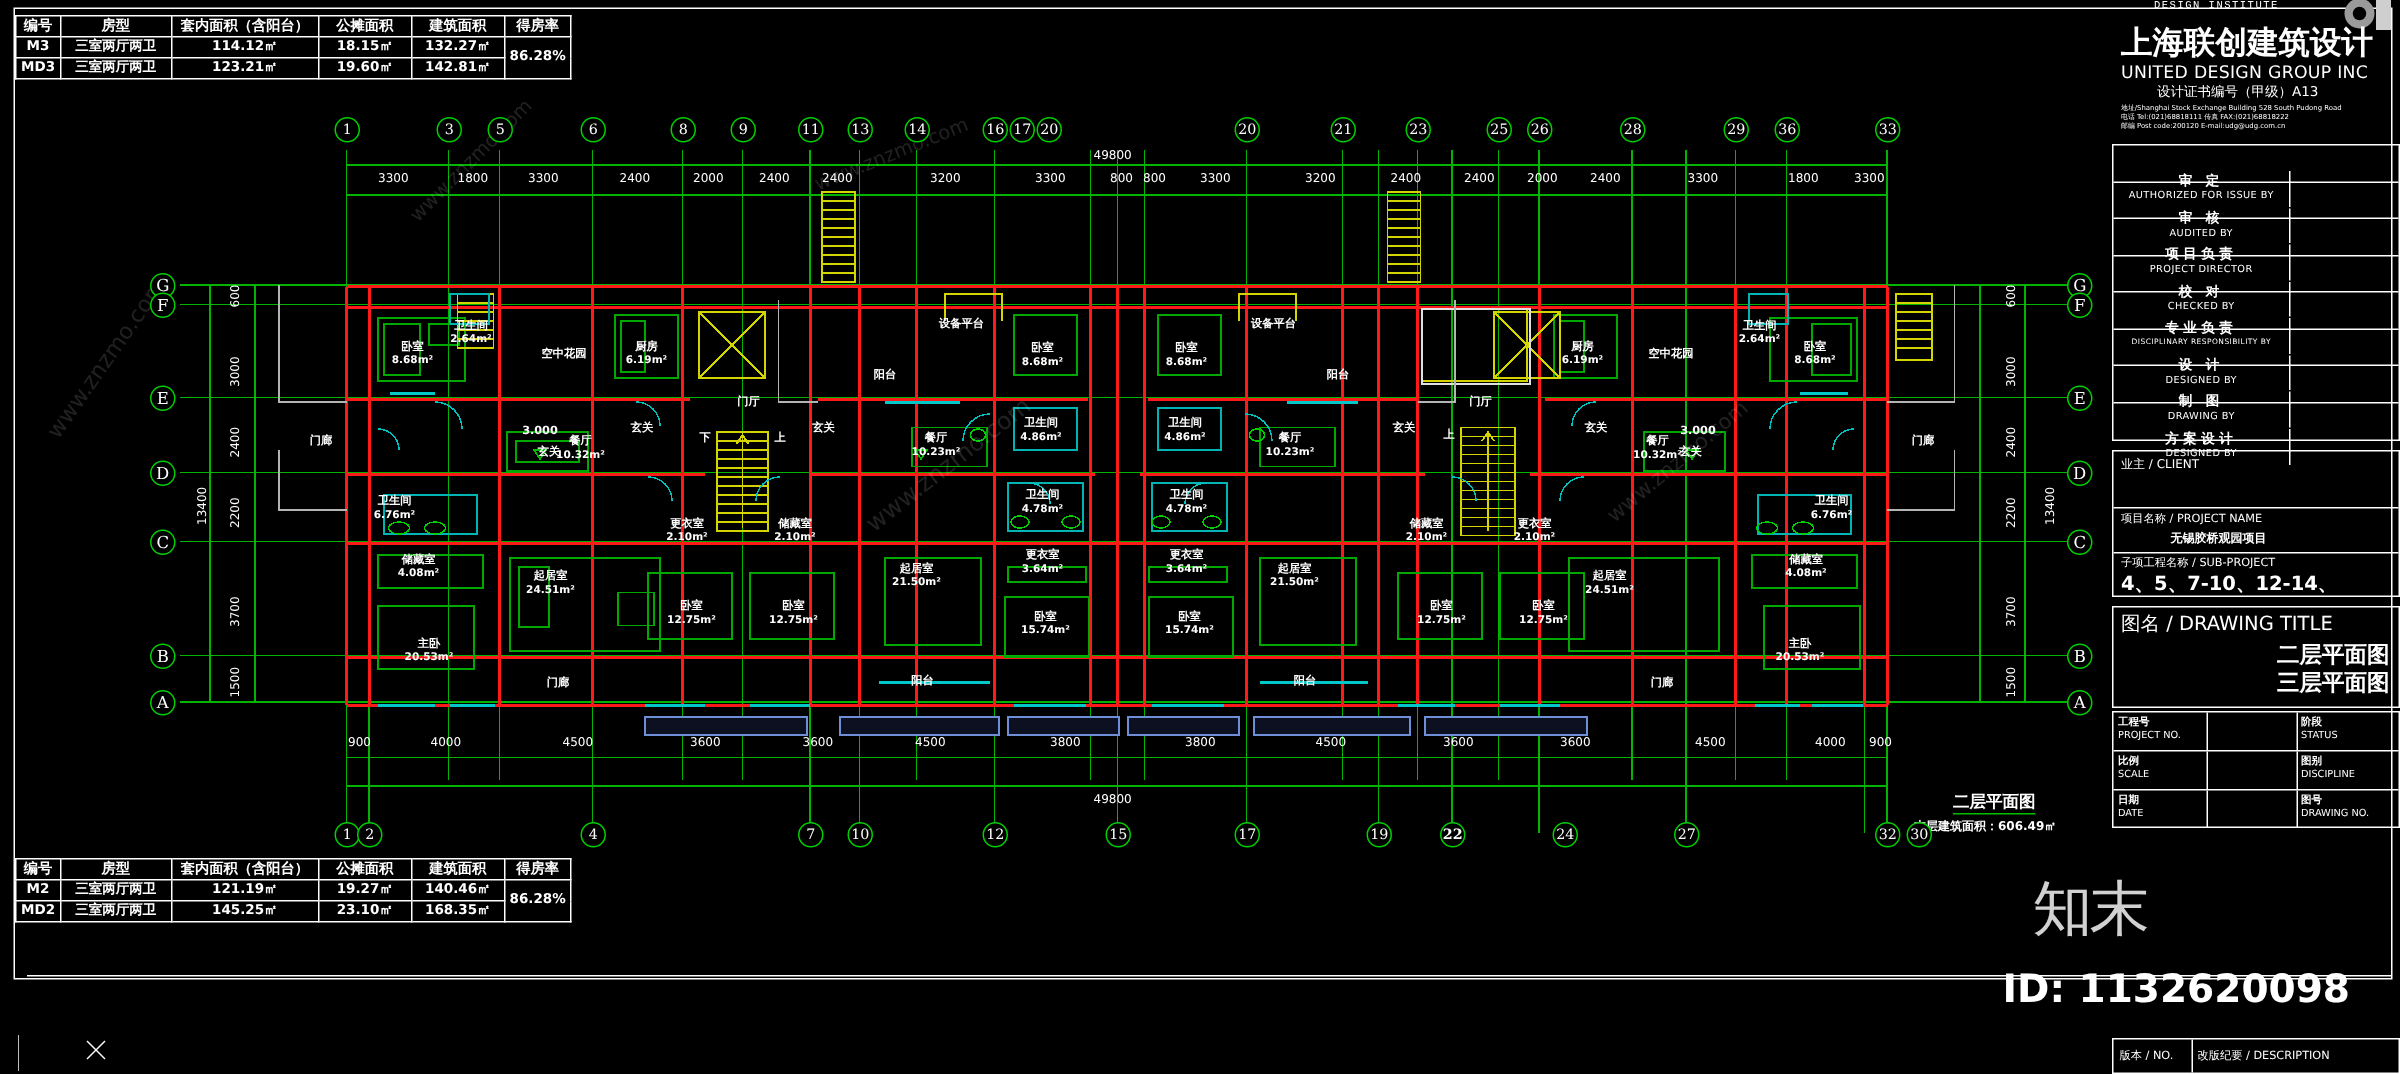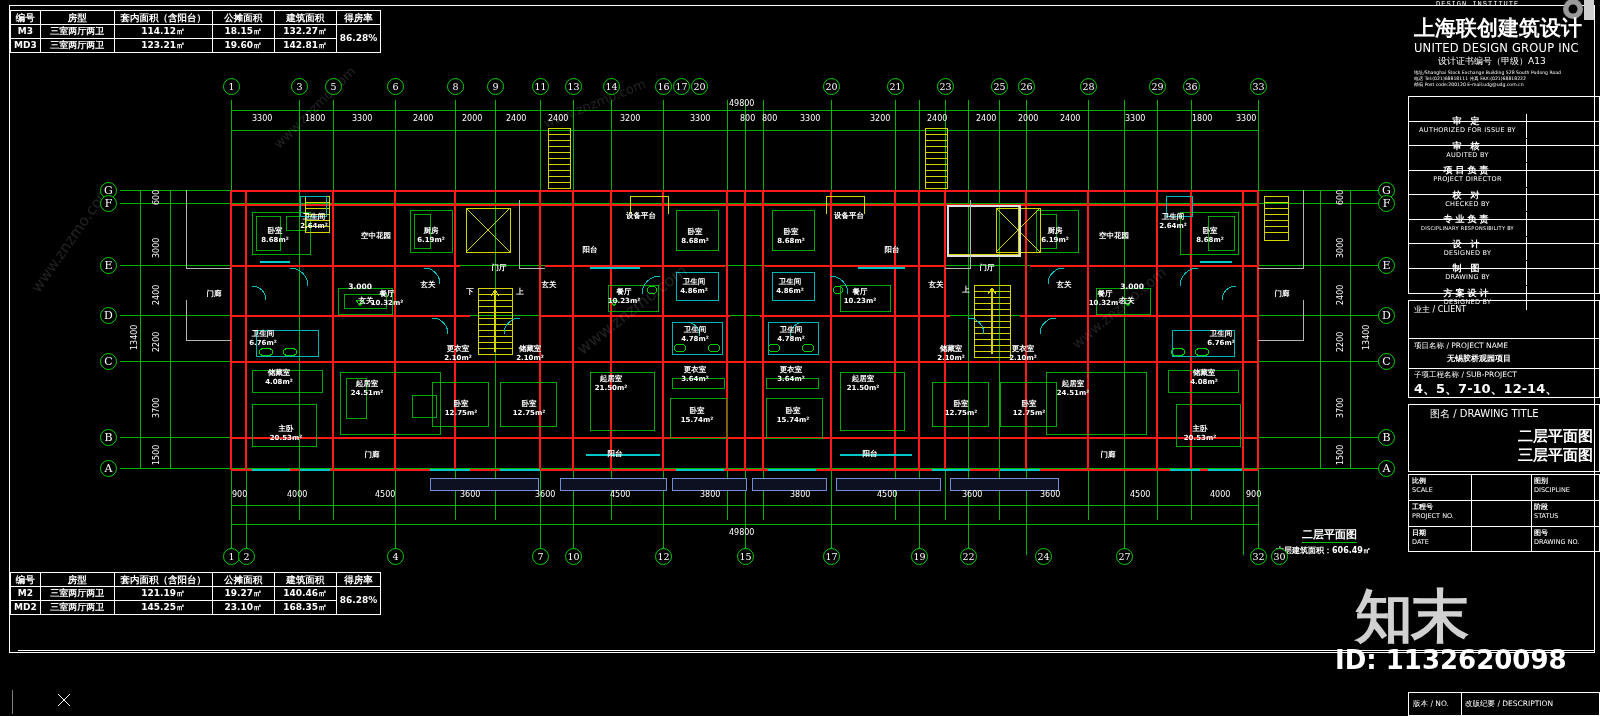--- a/index.html
+++ b/index.html
@@ -108,21 +108,21 @@
               letter-spacing:1px;font-family:Liberation Mono, monospace; }
   #logo-mark{ position:absolute; right:4px; top:-2px; width:34px; height:24px; }
 
   #drawing-title { position:absolute; right:6px; top:22px; text-align:right;
                    font-size:15px; font-weight:bold; line-height:19px; }
 
   
   .wm { position:absolute; color:rgba(255,255,255,.13); pointer-events:none;
         font-size:13px; white-space:nowrap; }
   #wm-zhulong { position:absolute; left:1355px; top:578px;
-        font-size:58px; font-weight:bold; color:rgba(255,255,255,.82);
+        font-size:40px; font-weight:normal; color:rgba(255,255,255,.82);
         letter-spacing:-2px; }
   #wm-id { position:absolute; left:1335px; top:645px; font-size:26px;
         font-weight:bold; color:#ffffff; letter-spacing:0px; }
 
   #plan-title { position:absolute; left:1302px; top:527px; text-align:center;
         color:#ffffff; font-size:11px; font-weight:bold; }
   #plan-title .ul { border-bottom:1.5px solid #00c000; padding-bottom:1px; }
   #plan-area { position:absolute; left:1276px; top:545px; color:#ffffff;
         font-size:8px; font-weight:bold; white-space:nowrap; }
 
@@ -546,21 +546,21 @@
 
   <div class="bub" style="left:223px; top:548px;">1</div>
   <div class="bub" style="left:238px; top:548px;">2</div>
   <div class="bub" style="left:387px; top:548px;">4</div>
   <div class="bub" style="left:532px; top:548px;">7</div>
   <div class="bub" style="left:565px; top:548px;">10</div>
   <div class="bub" style="left:655px; top:548px;">12</div>
   <div class="bub" style="left:737px; top:548px;">15</div>
   <div class="bub" style="left:823px; top:548px;">17</div>
   <div class="bub" style="left:911px; top:548px;">19</div>
-  <div class="bub" style="left:960px; top:548px;">22</div>
+  <div class="bub" style="left:960px; top:548px;font-weight:bold;">22</div>
   <div class="bub" style="left:1035px; top:548px;">24</div>
   <div class="bub" style="left:1116px; top:548px;">27</div>
   <div class="bub" style="left:1235px; top:548px;margin-left:36px;">30</div>
   <div class="bub" style="left:1250px; top:548px;">32</div>
 
   <div class="bub letter" style="left:100px; top:182px;">G</div>
   <div class="bub letter" style="left:100px; top:195px;">F</div>
   <div class="bub letter" style="left:100px; top:257px;">E</div>
   <div class="bub letter" style="left:100px; top:307px;">D</div>
   <div class="bub letter" style="left:100px; top:353px;">C</div>
@@ -955,54 +955,54 @@
       <div style="position:absolute; left:5px; top:2px; font-size:7.5px;">项目名称 / PROJECT NAME</div>
       <div style="position:absolute; left:38px; top:14px; font-size:8px; font-weight:bold;">无锡胶桥观园项目</div>
     </div>
     <div style="height:29px; position:relative;">
       <div style="position:absolute; left:5px; top:1px; font-size:7.5px;">子项工程名称 / SUB-PROJECT</div>
       <div style="position:absolute; left:5px; top:11px; font-size:13px; font-weight:bold; white-space:nowrap;">4、5、7-10、12-14、</div>
     </div>
   </div>
 
   <div class="tb-box" style="left:0; top:404px; width:192px; height:68px;">
-    <div style="position:absolute; left:5px; top:2px; font-size:10px;margin-left:16px;">图名 / DRAWING TITLE</div>
+    <div style="position:absolute; left:5px; top:2px; font-size:13px;">图名 / DRAWING TITLE</div>
     <div id="drawing-title">
       <div>二层平面图</div>
       <div>三层平面图</div>
     </div>
   </div>
 
   <div class="tb-box" style="left:0; top:474px; width:192px; height:78px;">
+    <div style="height:26px; border-bottom:1px solid #fff; position:relative;">
+      <div style="position:absolute; left:3px; top:2px; width:56px; font-size:7px; line-height:9px;">
+        <span style="display:block; font-weight:bold;">工程号</span>
+        <span style="display:block; font-size:6.5px;">PROJECT NO.</span>
+      </div>
+      <div style="position:absolute; left:62px; top:0; width:1px; height:100%; background:#fff;"></div>
+      <div style="position:absolute; left:64px; top:4px; font-size:7px;"></div>
+      <div style="position:absolute; left:122px; top:0; width:1px; height:100%; background:#fff;"></div>
+      <div style="position:absolute; left:125px; top:2px; font-size:7px; line-height:9px;">
+        <span style="display:block; font-weight:bold;">阶段</span>
+        <span style="display:block; font-size:6.5px;">STATUS</span>
+      </div>
+    </div>
     <div style="height:26px; border-bottom:1px solid #fff; position:relative;">
       <div style="position:absolute; left:3px; top:2px; width:56px; font-size:7px; line-height:9px;">
         <span style="display:block; font-weight:bold;">比例</span>
         <span style="display:block; font-size:6.5px;">SCALE</span>
       </div>
       <div style="position:absolute; left:62px; top:0; width:1px; height:100%; background:#fff;"></div>
       <div style="position:absolute; left:64px; top:4px; font-size:7px;"></div>
       <div style="position:absolute; left:122px; top:0; width:1px; height:100%; background:#fff;"></div>
       <div style="position:absolute; left:125px; top:2px; font-size:7px; line-height:9px;">
         <span style="display:block; font-weight:bold;">图别</span>
         <span style="display:block; font-size:6.5px;">DISCIPLINE</span>
       </div>
     </div>
-    <div style="height:26px; border-bottom:1px solid #fff; position:relative;">
-      <div style="position:absolute; left:3px; top:2px; width:56px; font-size:7px; line-height:9px;">
-        <span style="display:block; font-weight:bold;">工程号</span>
-        <span style="display:block; font-size:6.5px;">PROJECT NO.</span>
-      </div>
-      <div style="position:absolute; left:62px; top:0; width:1px; height:100%; background:#fff;"></div>
-      <div style="position:absolute; left:64px; top:4px; font-size:7px;"></div>
-      <div style="position:absolute; left:122px; top:0; width:1px; height:100%; background:#fff;"></div>
-      <div style="position:absolute; left:125px; top:2px; font-size:7px; line-height:9px;">
-        <span style="display:block; font-weight:bold;">阶段</span>
-        <span style="display:block; font-size:6.5px;">STATUS</span>
-      </div>
-    </div>
     <div style="height:25px; position:relative;">
       <div style="position:absolute; left:3px; top:2px; width:56px; font-size:7px; line-height:9px;">
         <span style="display:block; font-weight:bold;">日期</span>
         <span style="display:block; font-size:6.5px;">DATE</span>
       </div>
       <div style="position:absolute; left:62px; top:0; width:1px; height:100%; background:#fff;"></div>
       <div style="position:absolute; left:64px; top:4px; font-size:7px;"></div>
       <div style="position:absolute; left:122px; top:0; width:1px; height:100%; background:#fff;"></div>
       <div style="position:absolute; left:125px; top:2px; font-size:7px; line-height:9px;">
         <span style="display:block; font-weight:bold;">图号</span>

